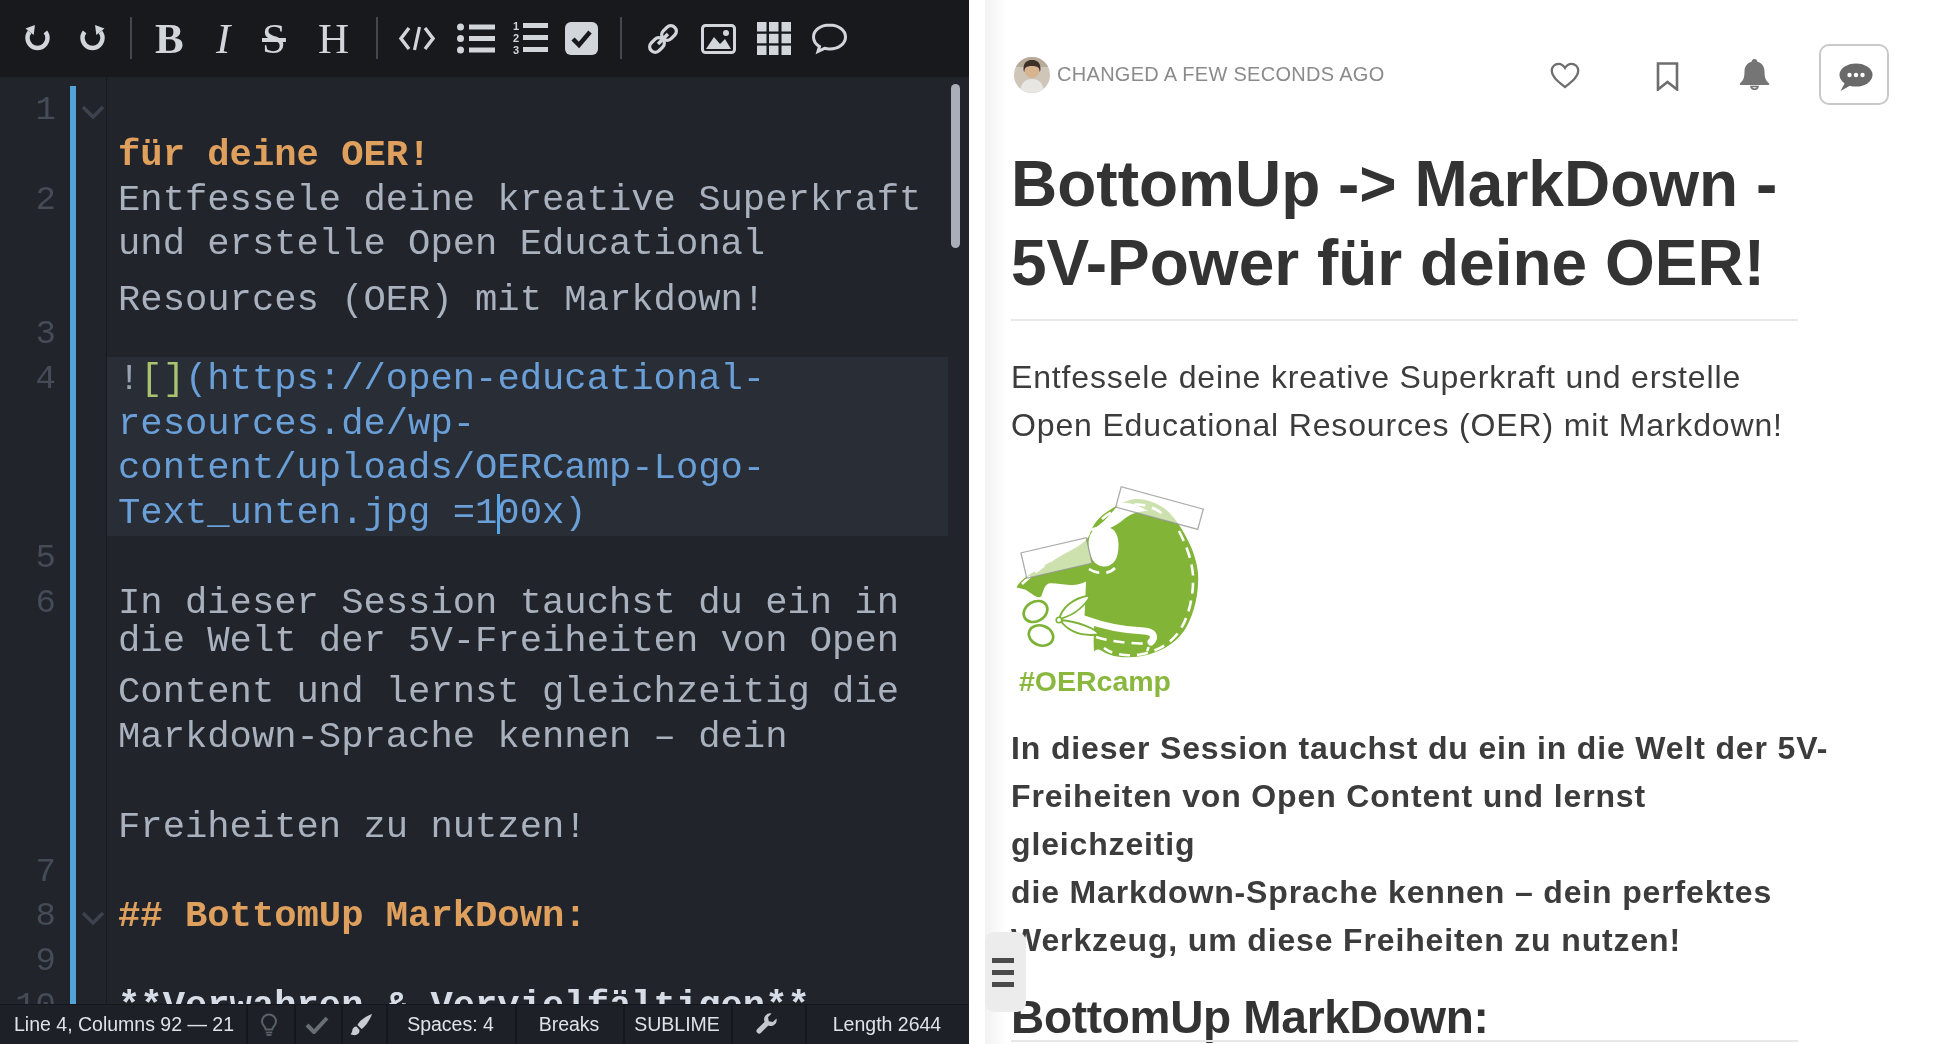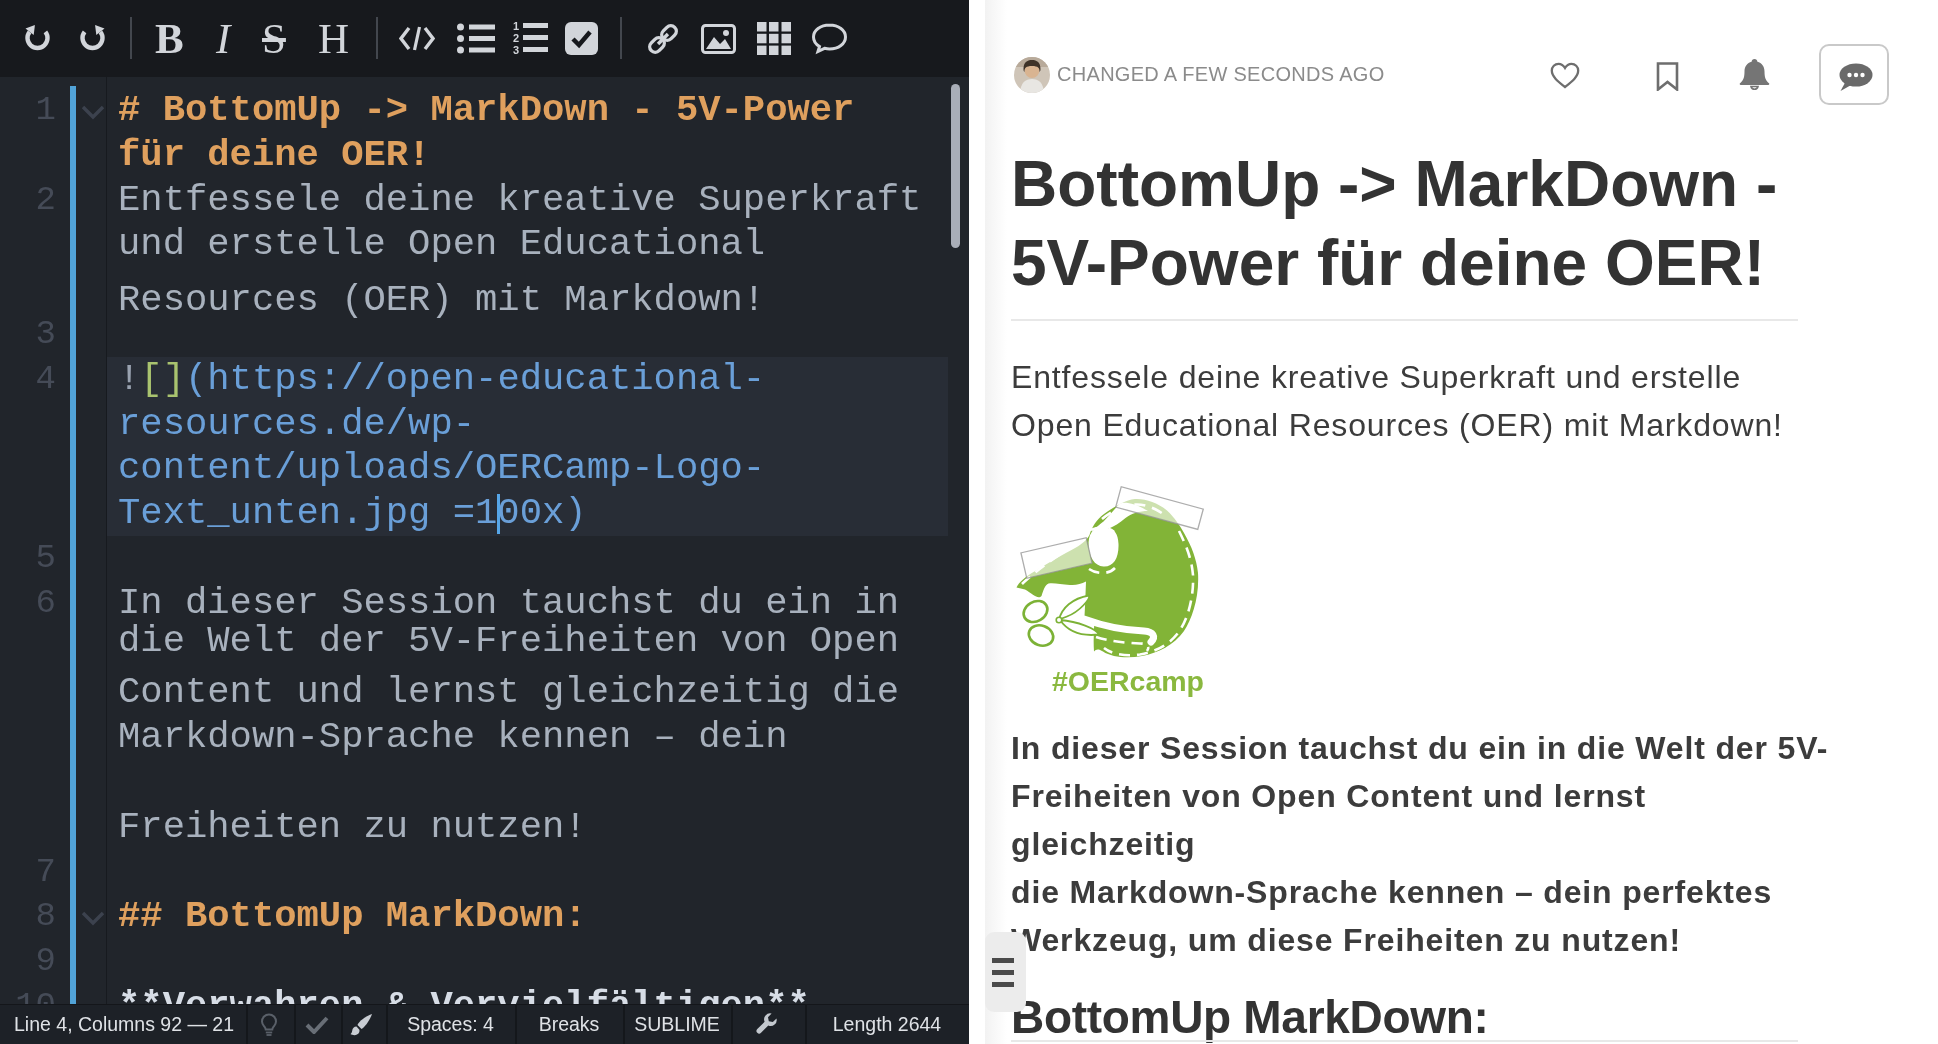--- a/index.html
+++ b/index.html
@@ -139,21 +139,20 @@
 <div class="lnum" style="top:939.2px;">9</div>
 <div class="lnum" style="top:984px;">10</div>
 
 <svg class="abs" style="left:80px;top:104px;" width="26" height="18" viewBox="0 0 26 18">
  <polyline points="3,3 13,13 23,3" fill="none" stroke="#3c424e" stroke-width="3.4"></polyline>
     </svg>
 <svg class="abs" style="left:80px;top:910px;" width="26" height="18" viewBox="0 0 26 18">
  <polyline points="3,3 13,13 23,3" fill="none" stroke="#3c424e" stroke-width="3.4"></polyline>
     </svg>
 
-<div class="code h" style="top:88px;"># BottomUp -&gt; MarkDown - 5V-Power</div>
 <div class="code h" style="top:132.8px;">für deine OER!</div>
 <div class="code" style="top:177.6px;">Entfessele deine kreative Superkraft</div>
 <div class="code" style="top:222.4px;">und erstelle Open Educational</div>
 <div class="code" style="top:267.2px;margin-top:11px;">Resources (OER) mit Markdown!</div>
 <div class="code" style="top:356.8px;"><span class="ex">!</span><span class="br">[]</span><span class="url">(https://open-educational-</span></div>
 <div class="code url" style="top:401.6px;">resources.de/wp-</div>
 <div class="code url" style="top:446.4px;">content/uploads/OERCamp-Logo-</div>
 <div class="code url" style="top:491.2px;">Text_unten.jpg =100x)</div>
 <div class="code" style="top:580.8px;">In dieser Session tauchst du ein in</div>
 <div class="code" style="top:619px;">die Welt der 5V-Freiheiten von Open</div>
@@ -301,21 +300,21 @@
   <path d="M51,134.5 C54,123 64,113.5 81,110.5 C82.5,113.5 72,126.5 59,131.5 Z" stroke-width="1.8"></path>
   <path d="M52,135 C60,146.5 74,151.5 91,149.5 C88,143.5 70,136.5 52,135 Z" stroke-width="1.8"></path>
   <circle cx="51" cy="135" r="2.8" stroke-width="1.6"></circle>
  </g>
 
  <g fill="rgba(255,255,255,0.6)" stroke="rgba(145,145,145,0.75)" stroke-width="1.3">
   <rect x="109" y="12.6" width="85" height="21" transform="rotate(15.2 151.5 23.1)"></rect>
   <rect x="15" y="60" width="67" height="26" transform="rotate(-13 48.5 73)"></rect>
  </g>
 </svg>
-<div class="abs" style="left:1048px;top:665px;width:160px;text-align:center;font-size:28.5px;font-weight:bold;color:#8ab83f;letter-spacing:0px;will-change:transform;">#OERcamp</div>
+<div class="abs" style="left:1015px;top:665px;width:160px;text-align:center;font-size:28.5px;font-weight:bold;color:#8ab83f;letter-spacing:0px;will-change:transform;">#OERcamp</div>
 <svg class="abs" style="left:0;top:0;" width="0" height="0">
 </svg>
 
 <div class="abs para" style="top:723.5px;font-weight:bold;">In dieser Session tauchst du ein in die Welt der 5V-<br>Freiheiten von Open Content und lernst gleichzeitig<br>die Markdown-Sprache kennen – dein perfektes<br>Werkzeug, um diese Freiheiten zu nutzen!</div>
 
 <div class="abs" id="h2t">BottomUp MarkDown:</div>
 <div class="abs hr" style="top:1040px;"></div>
 
 <div class="abs" id="handle">
  <div style="position:absolute;left:7px;top:26px;width:22px;height:5px;background:#4b4b4b;"></div>

